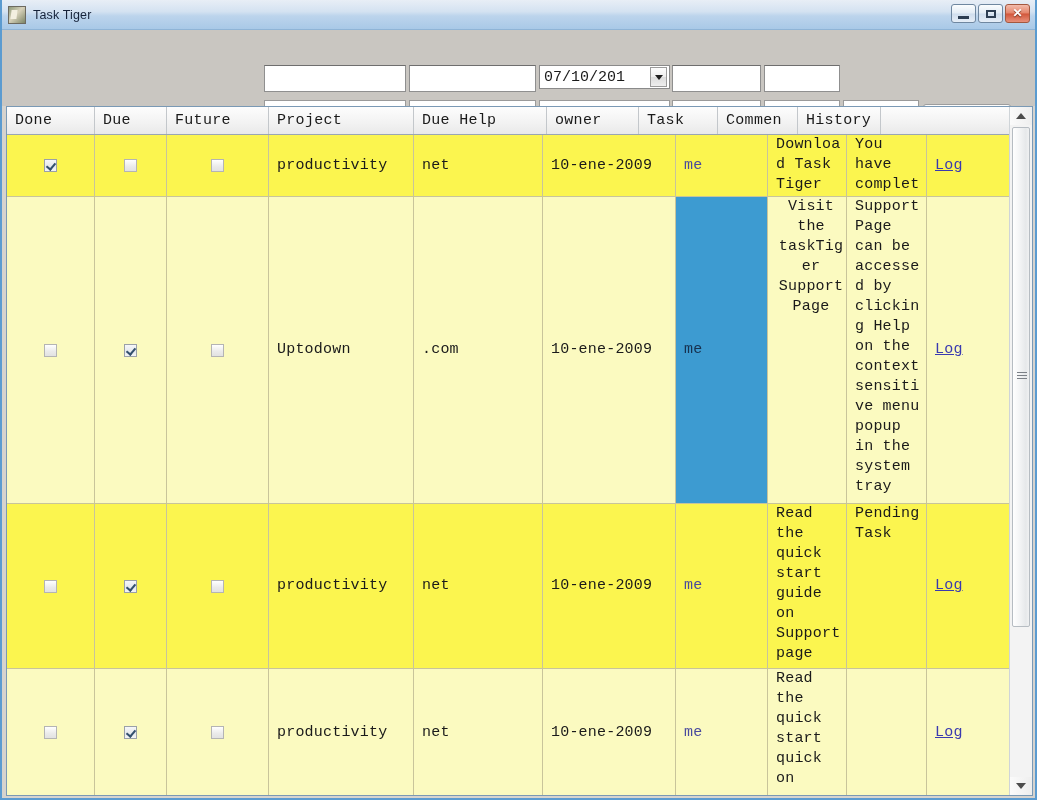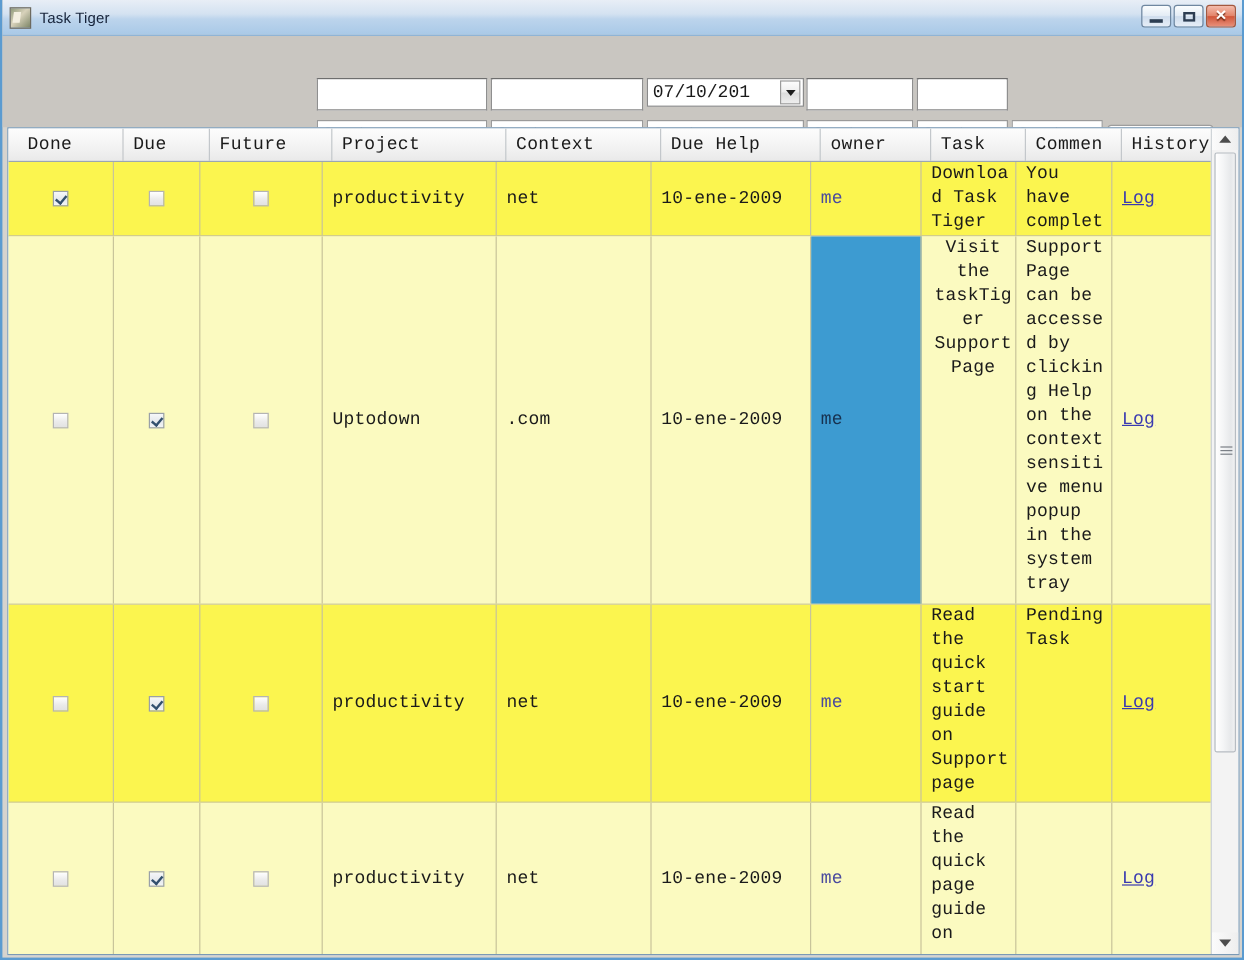--- a/index.html
+++ b/index.html
@@ -420,25 +420,24 @@
     <div class="tb-search" style="left:670px; top:70px; width:89px;">Search</div>
     <div class="tb-search" style="left:762px; top:70px; width:76px;">Search</div>
     <div class="tb-search" style="left:841px; top:70px; width:76px;">Search</div>
 
     <div class="tb-button" style="left:921px; top:74px; width:88px; height:29px;">Clear</div>
   </div>
 
   <div class="gridwrap">
     <div class="grid-inner">
       <div class="ghead" id="grid-head">
-          <div class="hcell" style="width: 88px; flex: 0 0 88px; margin-left: 8px;">Done</div>
+          <div class="hcell" style="width: 88px; flex: 0 0 88px;">Done</div>
           <div class="hcell" style="width: 72px; flex: 0 0 72px;">Due</div>
           <div class="hcell" style="width: 102px; flex: 0 0 102px;">Future</div>
           <div class="hcell" style="width: 145px; flex: 0 0 145px;">Project</div>
-          <div class="hcell" style="width: 129px; flex: 0 0 129px;">Context</div>
           <div class="hcell" style="width: 133px; flex: 0 0 133px;">Due Help</div>
           <div class="hcell" style="width: 92px; flex: 0 0 92px;">owner</div>
           <div class="hcell" style="width: 79px; flex: 0 0 79px;">Task</div>
           <div class="hcell" style="width: 80px; flex: 0 0 80px;">Commen</div>
           <div class="hcell" style="width: 83px; flex: 0 0 83px;">History</div>
         </div>
       <div id="grid-body">
           <div class="grow row-a" style="height: 62px;">
             <div class="cell ctr" style="width: 88px; flex: 0 0 88px;">
               <span class="cb checked"></span>
@@ -551,21 +550,21 @@
             <div class="cell mid" style="width: 129px; flex: 0 0 129px;">
               <div class="wrapbox">net</div>
             </div>
             <div class="cell mid" style="width: 133px; flex: 0 0 133px;">
               <div class="wrapbox">10-ene-2009</div>
             </div>
             <div class="cell mid" style="width: 92px; flex: 0 0 92px;">
               <span class="owner-link">me</span>
             </div>
             <div class="cell clip" style="width: 79px; flex: 0 0 79px;">
-              <div class="wrapbox">Read the quick page guide on</div>
+              <div class="wrapbox">Read the quick start quick on</div>
             </div>
             <div class="cell clip" style="width: 80px; flex: 0 0 80px;">
               <div class="wrapbox"></div>
             </div>
             <div class="cell mid" style="width: 83px; flex: 0 0 83px;">
               <span class="log-link">Log</span>
             </div>
           </div>
         </div>
     </div>

